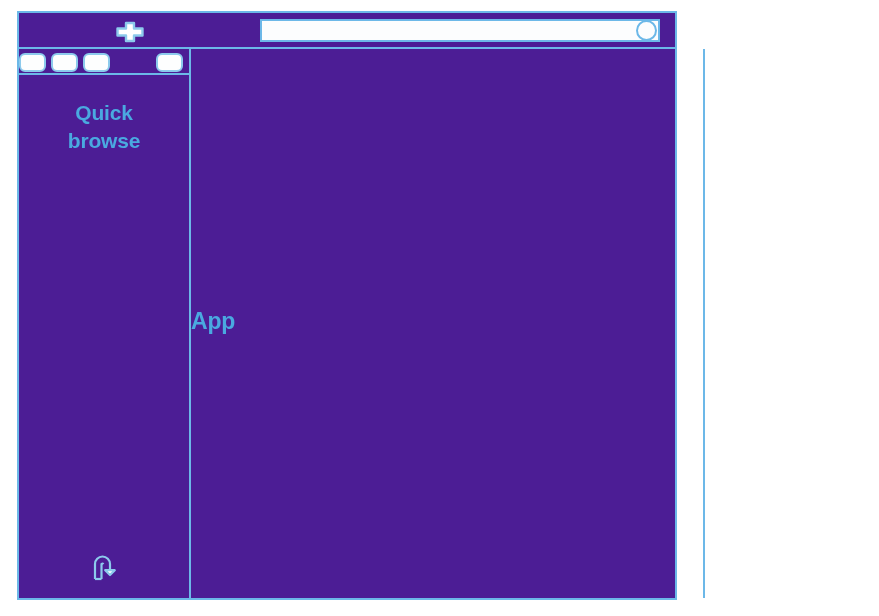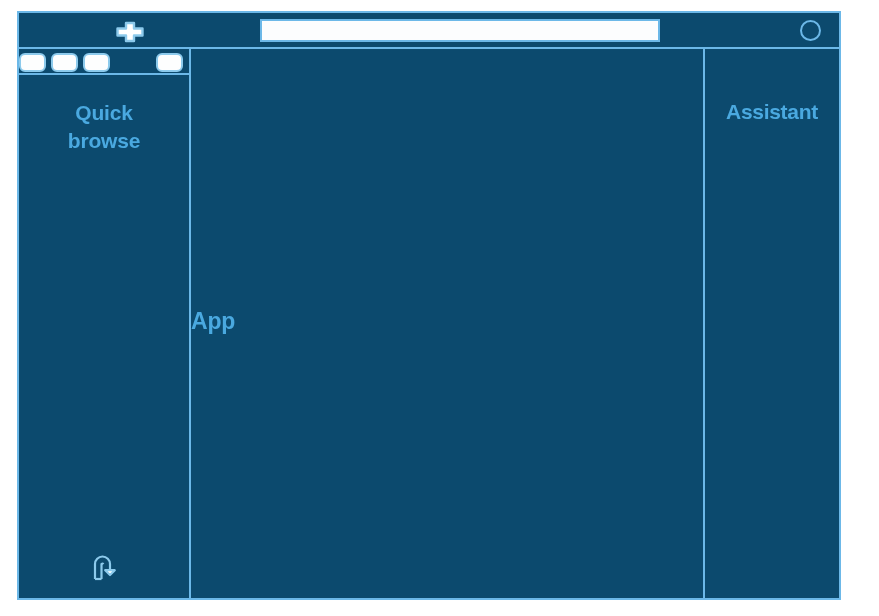--- a/index.html
+++ b/index.html
@@ -13,25 +13,25 @@
     height: 616px;
     font-family: "Liberation Sans", sans-serif;
     overflow: hidden;
   }
 
   
   #wireframe-frame {
     position: absolute;
     left: 17px;
     top: 11px;
-    width: 824px;          
+    width: 660px;          
     height: 589px;         
     box-sizing: border-box;
     border: 2px solid #6cb8e8;
-    background: #0c4a6e;
+    background: #4c1d95;
   }
 
   
   #header-bar {
     position: absolute;
     left: 0;
     top: 0;
     right: 0;
     height: 36px;          
     box-sizing: border-box;
@@ -254,17 +254,16 @@
         </svg>
       </div>
     </div>
   </div>
 
   <div id="app-area">
     <div id="app-label">App</div>
   </div>
 
   <div id="assistant-panel">
-    <div id="assistant-title">Assistant</div>
 
   </div>
 
 </div>
 
 </body></html>

